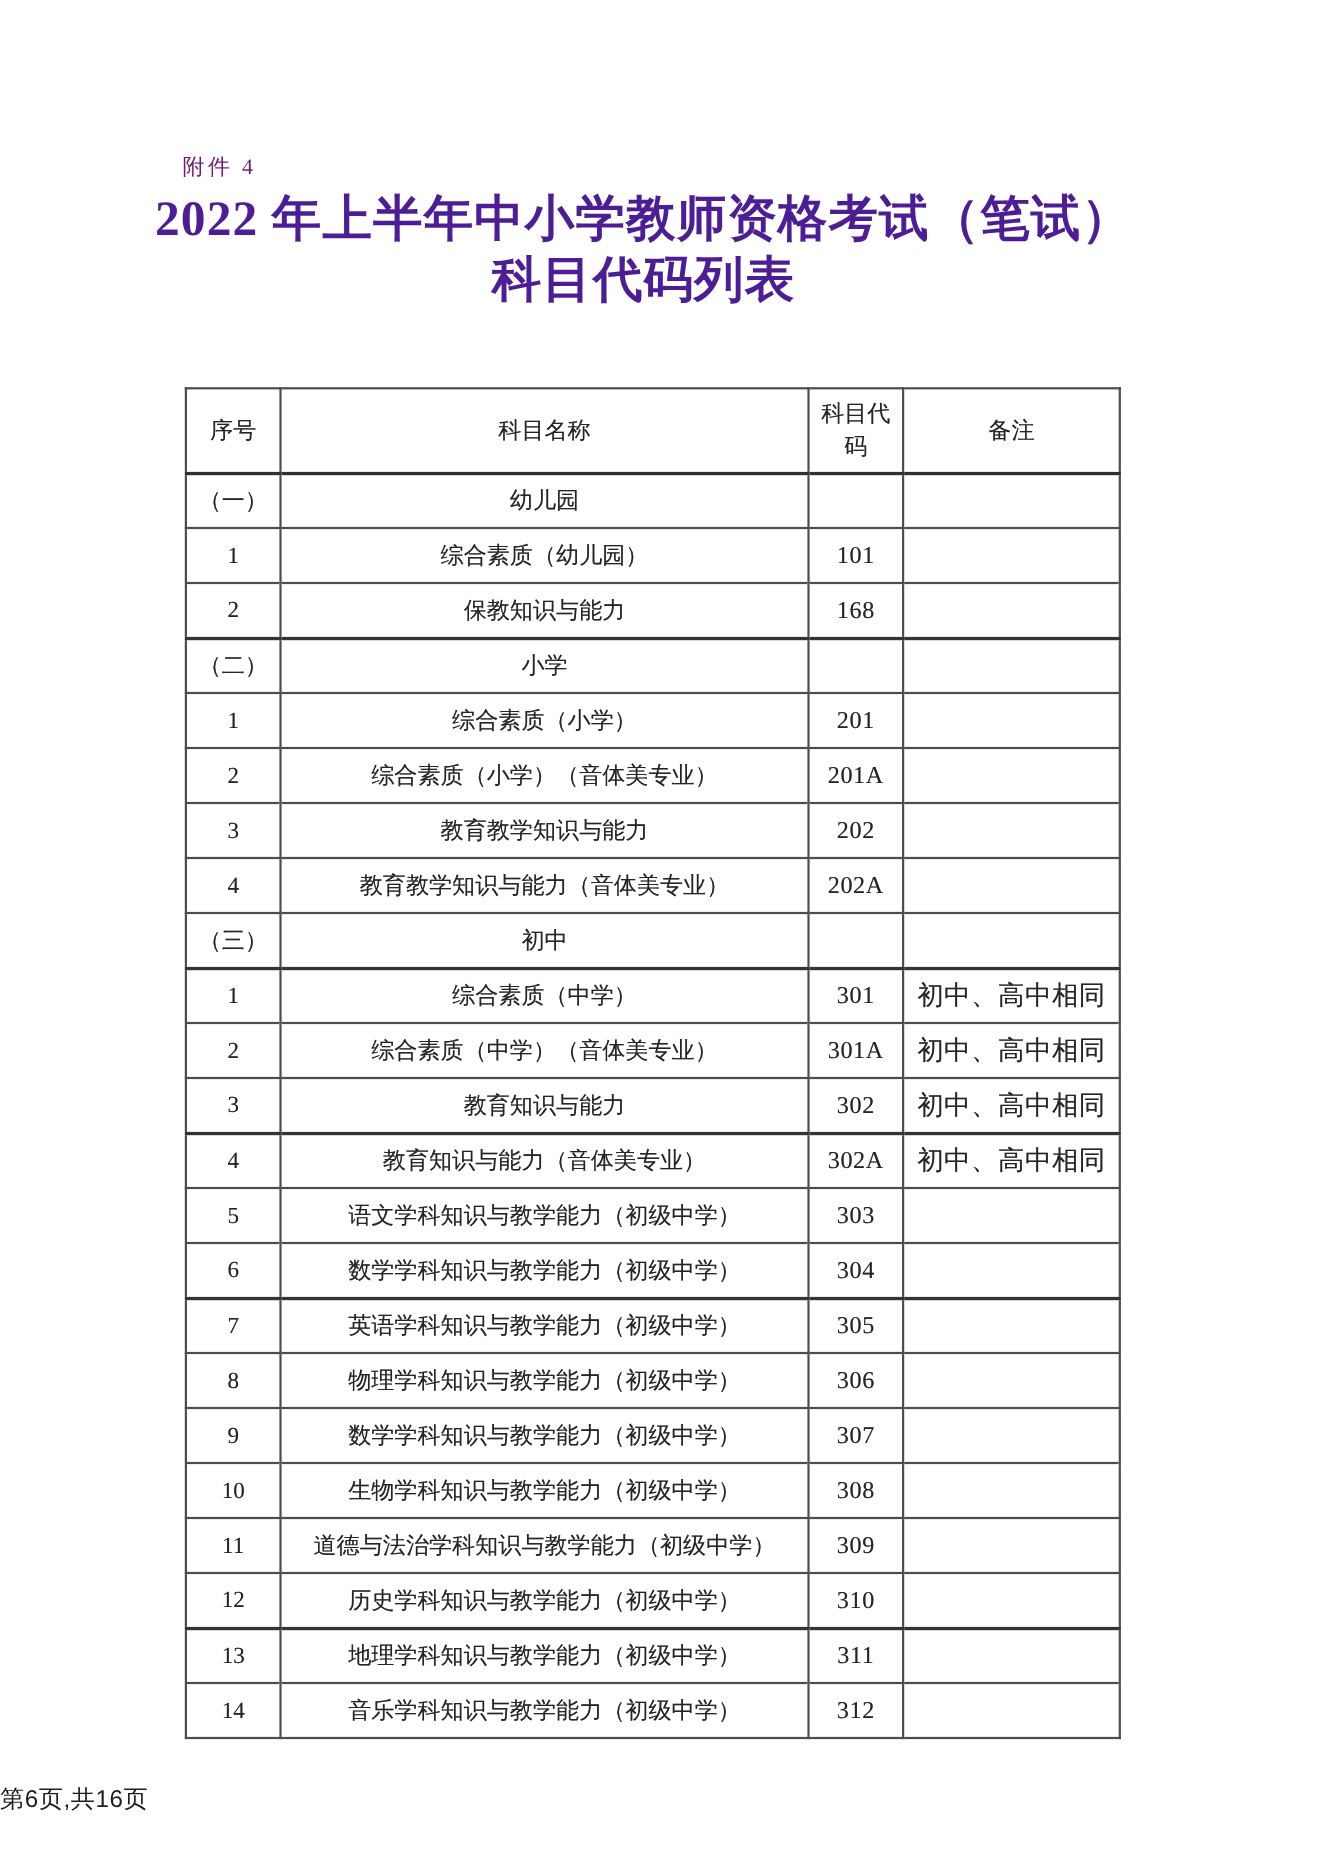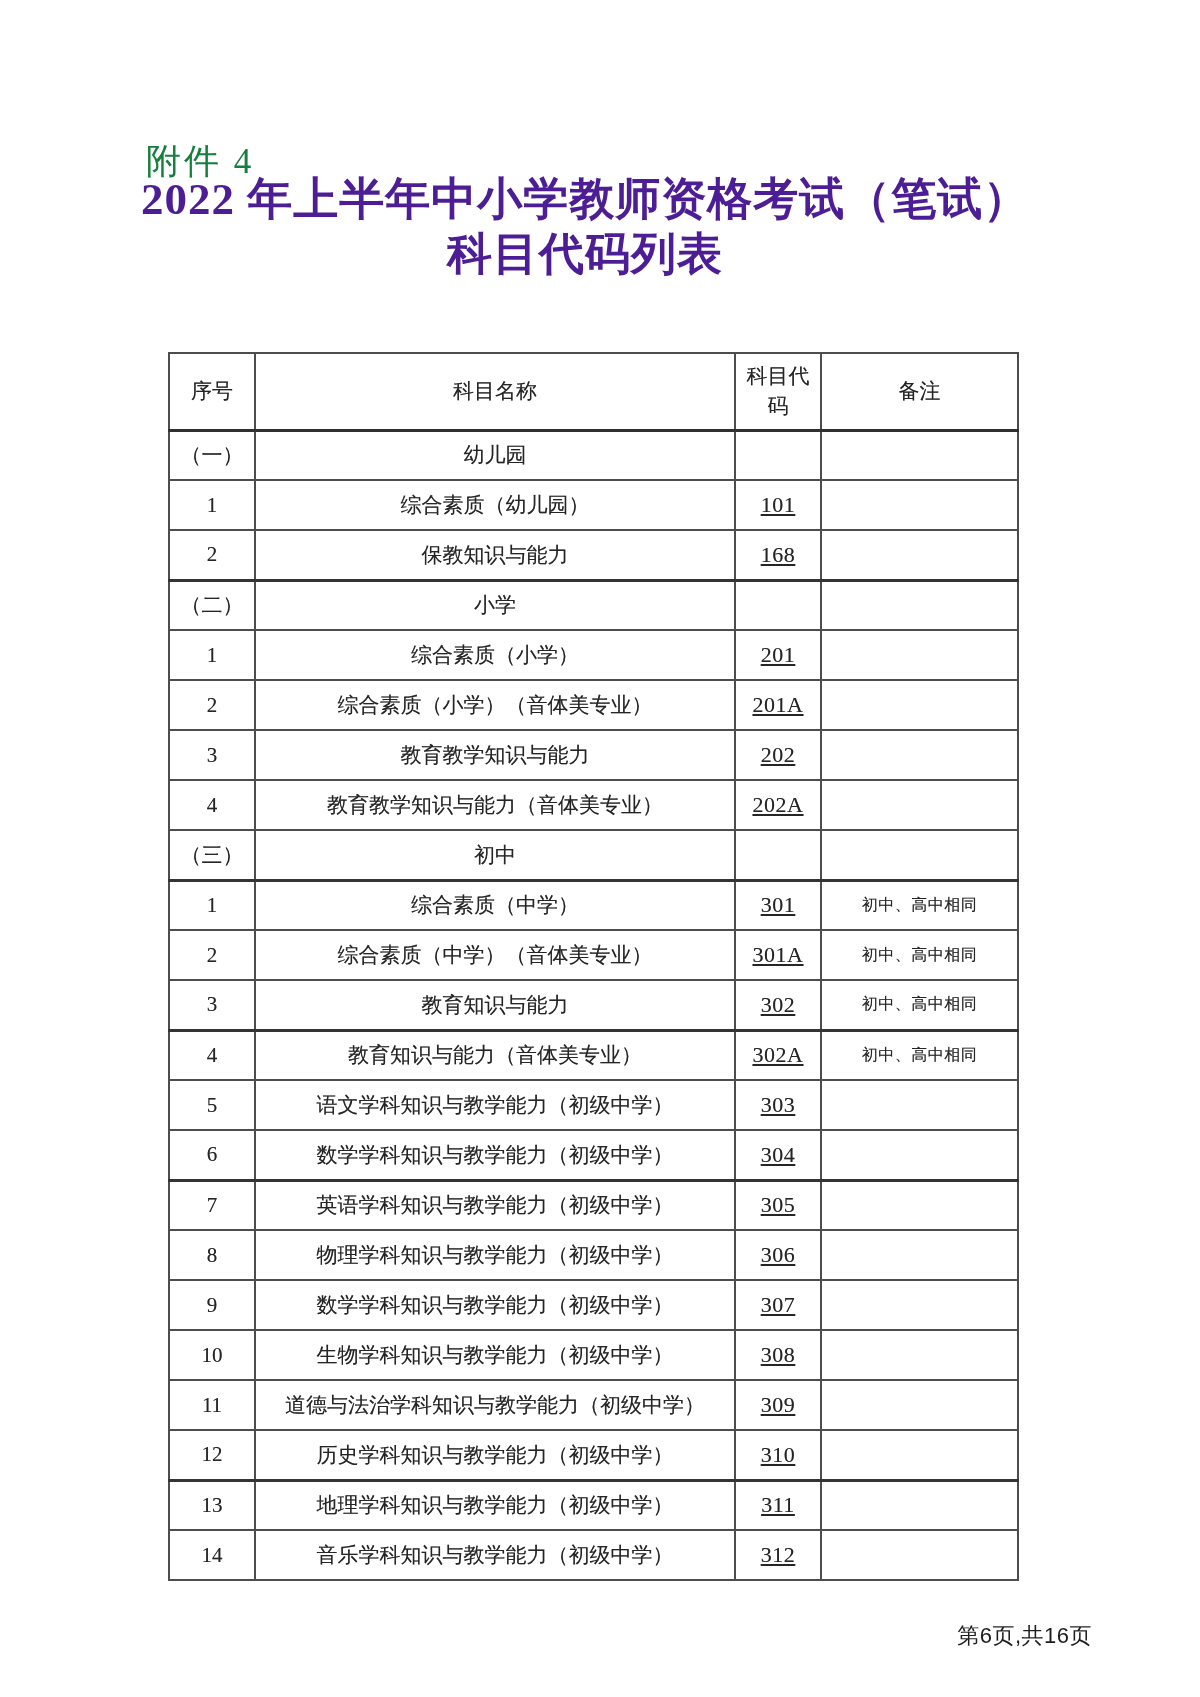--- a/index.html
+++ b/index.html
@@ -6,25 +6,25 @@
   html, body { background: #ffffff; }
   body {
     width: 1200px;
     height: 1697px;
     position: relative;
     font-family: "Liberation Serif", "DejaVu Serif", serif;
     color: #232323;
   }
   .attachment-label {
     position: absolute;
-    left: 146px;
+    left: 166px;
     top: 138px;
-    font-size: 35px;
+    font-size: 20px;
     letter-spacing: 3px;
-    color: #15803d;
+    color: #701a75;
   }
   .doc-title {
     position: absolute;
     left: 0;
     top: 172px;
     width: 1170px;
     text-align: center;
     font-weight: bold;
     font-size: 45px;
     line-height: 55px;
@@ -57,28 +57,28 @@
   .subject-table tbody tr:nth-child(3n+3) th,
   .subject-table tbody tr:nth-child(3n+3) td { border-bottom-width: 3px; border-bottom-color: #343434; }
   .subject-table tbody tr:nth-child(4n+2) th,
   .subject-table tbody tr:nth-child(4n+2) td { border-bottom-width: 1px; border-bottom-color: #7d7d7d; }
   .subject-table thead th { border-bottom-width: 3px; border-bottom-color: #303030; }
   .col-no     { width: 86px; }
   .col-name   { width: 480px; }
   .col-code   { width: 86px; }
   .col-remark { width: 197px; }
   .code-header { line-height: 30px; margin-left: 16px; }
-  td.cell-code { font-size: 22px; letter-spacing: 0.5px; text-decoration: underline; }
-  td.cell-remark { font-size: 16px; letter-spacing: 0.5px; }
+  td.cell-code { font-size: 22px; letter-spacing: 0.5px; }
+  td.cell-remark { font-size: 24px; letter-spacing: 0.5px; }
   .page-footer {
     position: absolute;
     left: 0;
     top: 1621px;
     width: 1092px;
-    text-align: right;
+    text-align: left;
     font-family: "Liberation Sans", "DejaVu Sans", sans-serif;
     font-size: 22px;
     color: #1d1d1d;
     letter-spacing: 0.5px;
   }
 </style>
 </head>
 <body>
 
 <div class="attachment-label">附件 4</div>

